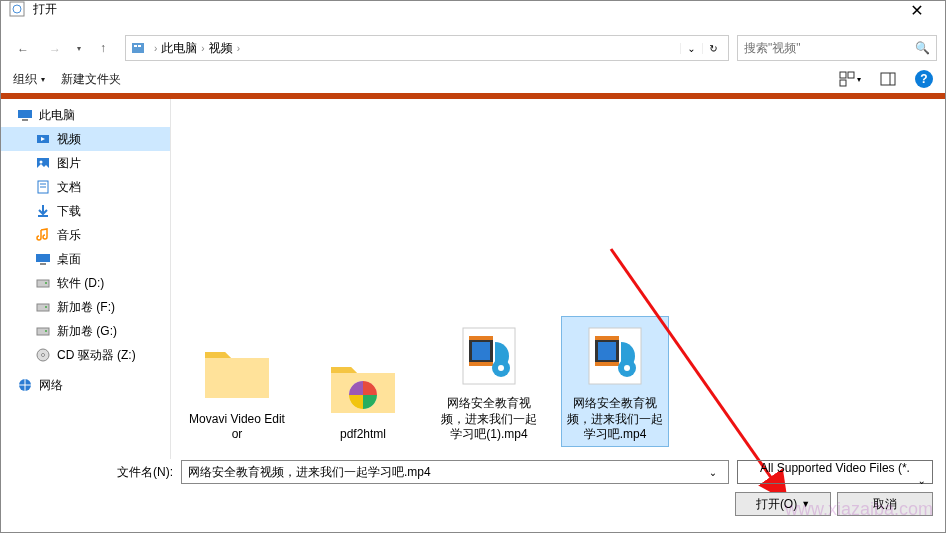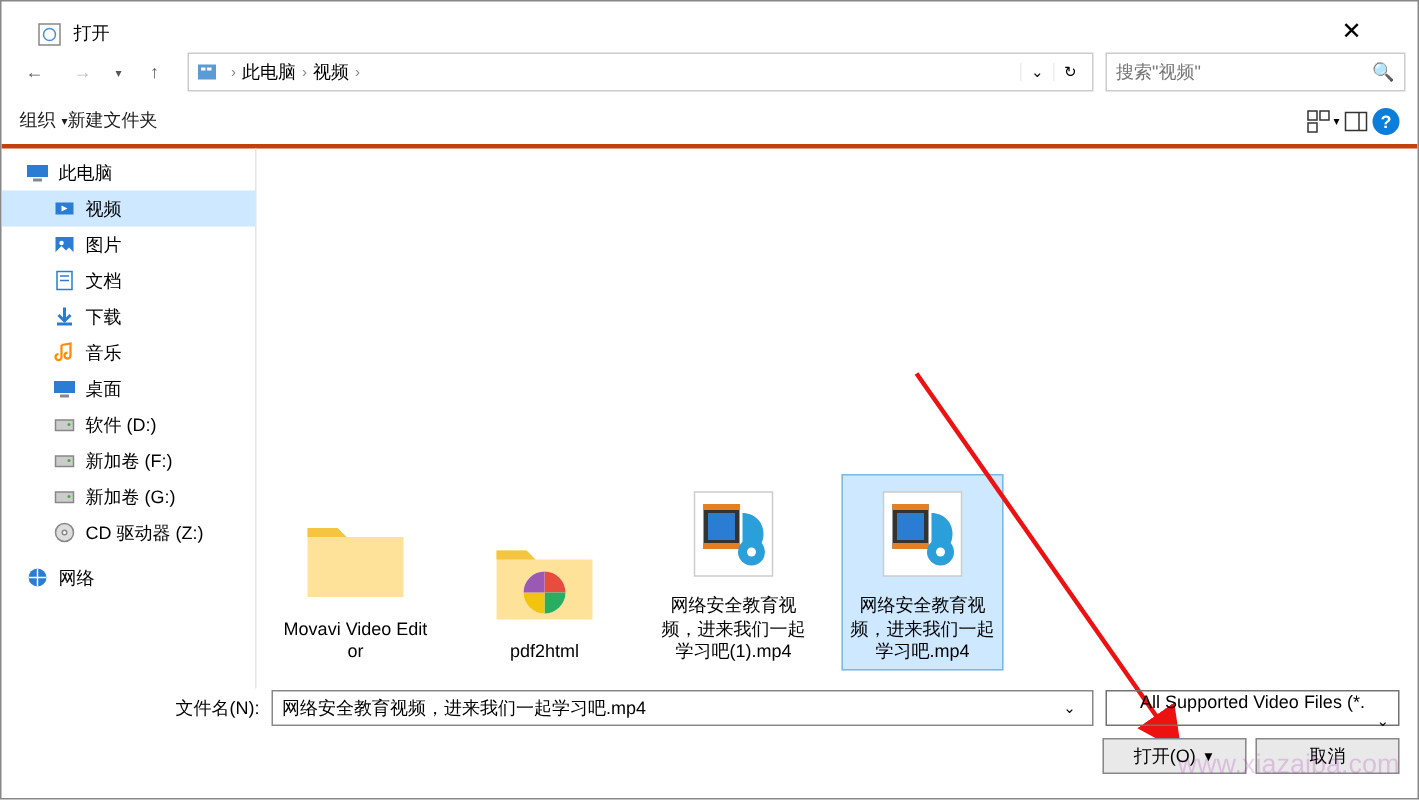--- a/index.html
+++ b/index.html
@@ -1,33 +1,33 @@
 <!DOCTYPE html>
 <html><head>
 <meta charset="utf-8">
 <style>
 * { box-sizing: border-box; margin: 0; padding: 0; font-family: "Microsoft YaHei", "Segoe UI", sans-serif; font-size: 12px; }
 body { background: #fff; width: 946px; height: 533px; overflow: hidden; border: 1px solid #888; position: relative; }
-.titlebar { height: 30px; display: flex; align-items: flex-end; padding: 0 24px; }
+.titlebar { height: 30px; display: flex; align-items: flex-start; padding: 0 8px; }
 .titlebar .app-icon { width: 16px; height: 16px; margin-right: 8px; }
 .titlebar .title { flex: 1; }
 .titlebar .close { width: 40px; text-align: center; font-size: 16px; cursor: pointer; }
 .navbar { height: 34px; display: flex; align-items: center; padding: 0 8px; gap: 4px; }
 .navbtn { width: 28px; height: 26px; display: flex; align-items: center; justify-content: center; color: #555; cursor: pointer; }
 .navbtn.disabled { color: #bbb; }
 .dropdown-arrow { font-size: 8px; color: #555; margin: 0 4px; }
 .breadcrumb { flex: 1; height: 26px; border: 1px solid #ccc; display: flex; align-items: center; padding: 0 4px; margin: 0 4px; }
 .breadcrumb .bc-icon { width: 16px; height: 16px; margin-right: 4px; }
 .breadcrumb .sep { color: #888; margin: 0 4px; font-size: 10px; }
 .breadcrumb .bc-expand { margin-left: auto; display: flex; }
 .breadcrumb .bc-expand-btn { width: 22px; text-align: center; cursor: pointer; font-size: 10px; border-left: 1px solid #eee; }
 .searchbox { width: 200px; height: 26px; border: 1px solid #ccc; display: flex; align-items: center; padding: 0 6px; color: #888; }
 .searchbox input { border: none; outline: none; flex: 1; color: #888; }
 .searchbox .search-icon { cursor: pointer; }
-.toolbar { height: 34px; display: flex; align-items: center; padding: 0 12px; border-bottom: 3px solid #c2410c; }
+.toolbar { height: 34px; display: flex; align-items: center; padding: 0 12px; gap: 16px; border-bottom: 6px solid #c2410c; }
 .toolbar .spacer { flex: 1; }
 .toolbar .tool-item { cursor: pointer; color: #1a1a1a; display: flex; align-items: center; gap: 4px; }
 .toolbar .tool-icon { width: 22px; height: 22px; display: flex; align-items: center; justify-content: center; cursor: pointer; }
 .toolbar .help-icon { width: 18px; height: 18px; border-radius: 50%; background: #0b7dda; color: #fff; display: flex; align-items: center; justify-content: center; font-weight: bold; font-size: 12px; }
 .main { display: flex; height: 360px; }
 .sidebar { width: 170px; border-right: 1px solid #e5e5e5; overflow-y: auto; padding: 4px 0; }
 .tree-item { display: flex; align-items: center; height: 24px; padding-left: 16px; gap: 6px; cursor: pointer; }
 .tree-item.child { padding-left: 34px; }
 .tree-item.selected { background: #cde8ff; }
 .tree-item .ticon { width: 16px; height: 16px; display: flex; align-items: center; justify-content: center; }

